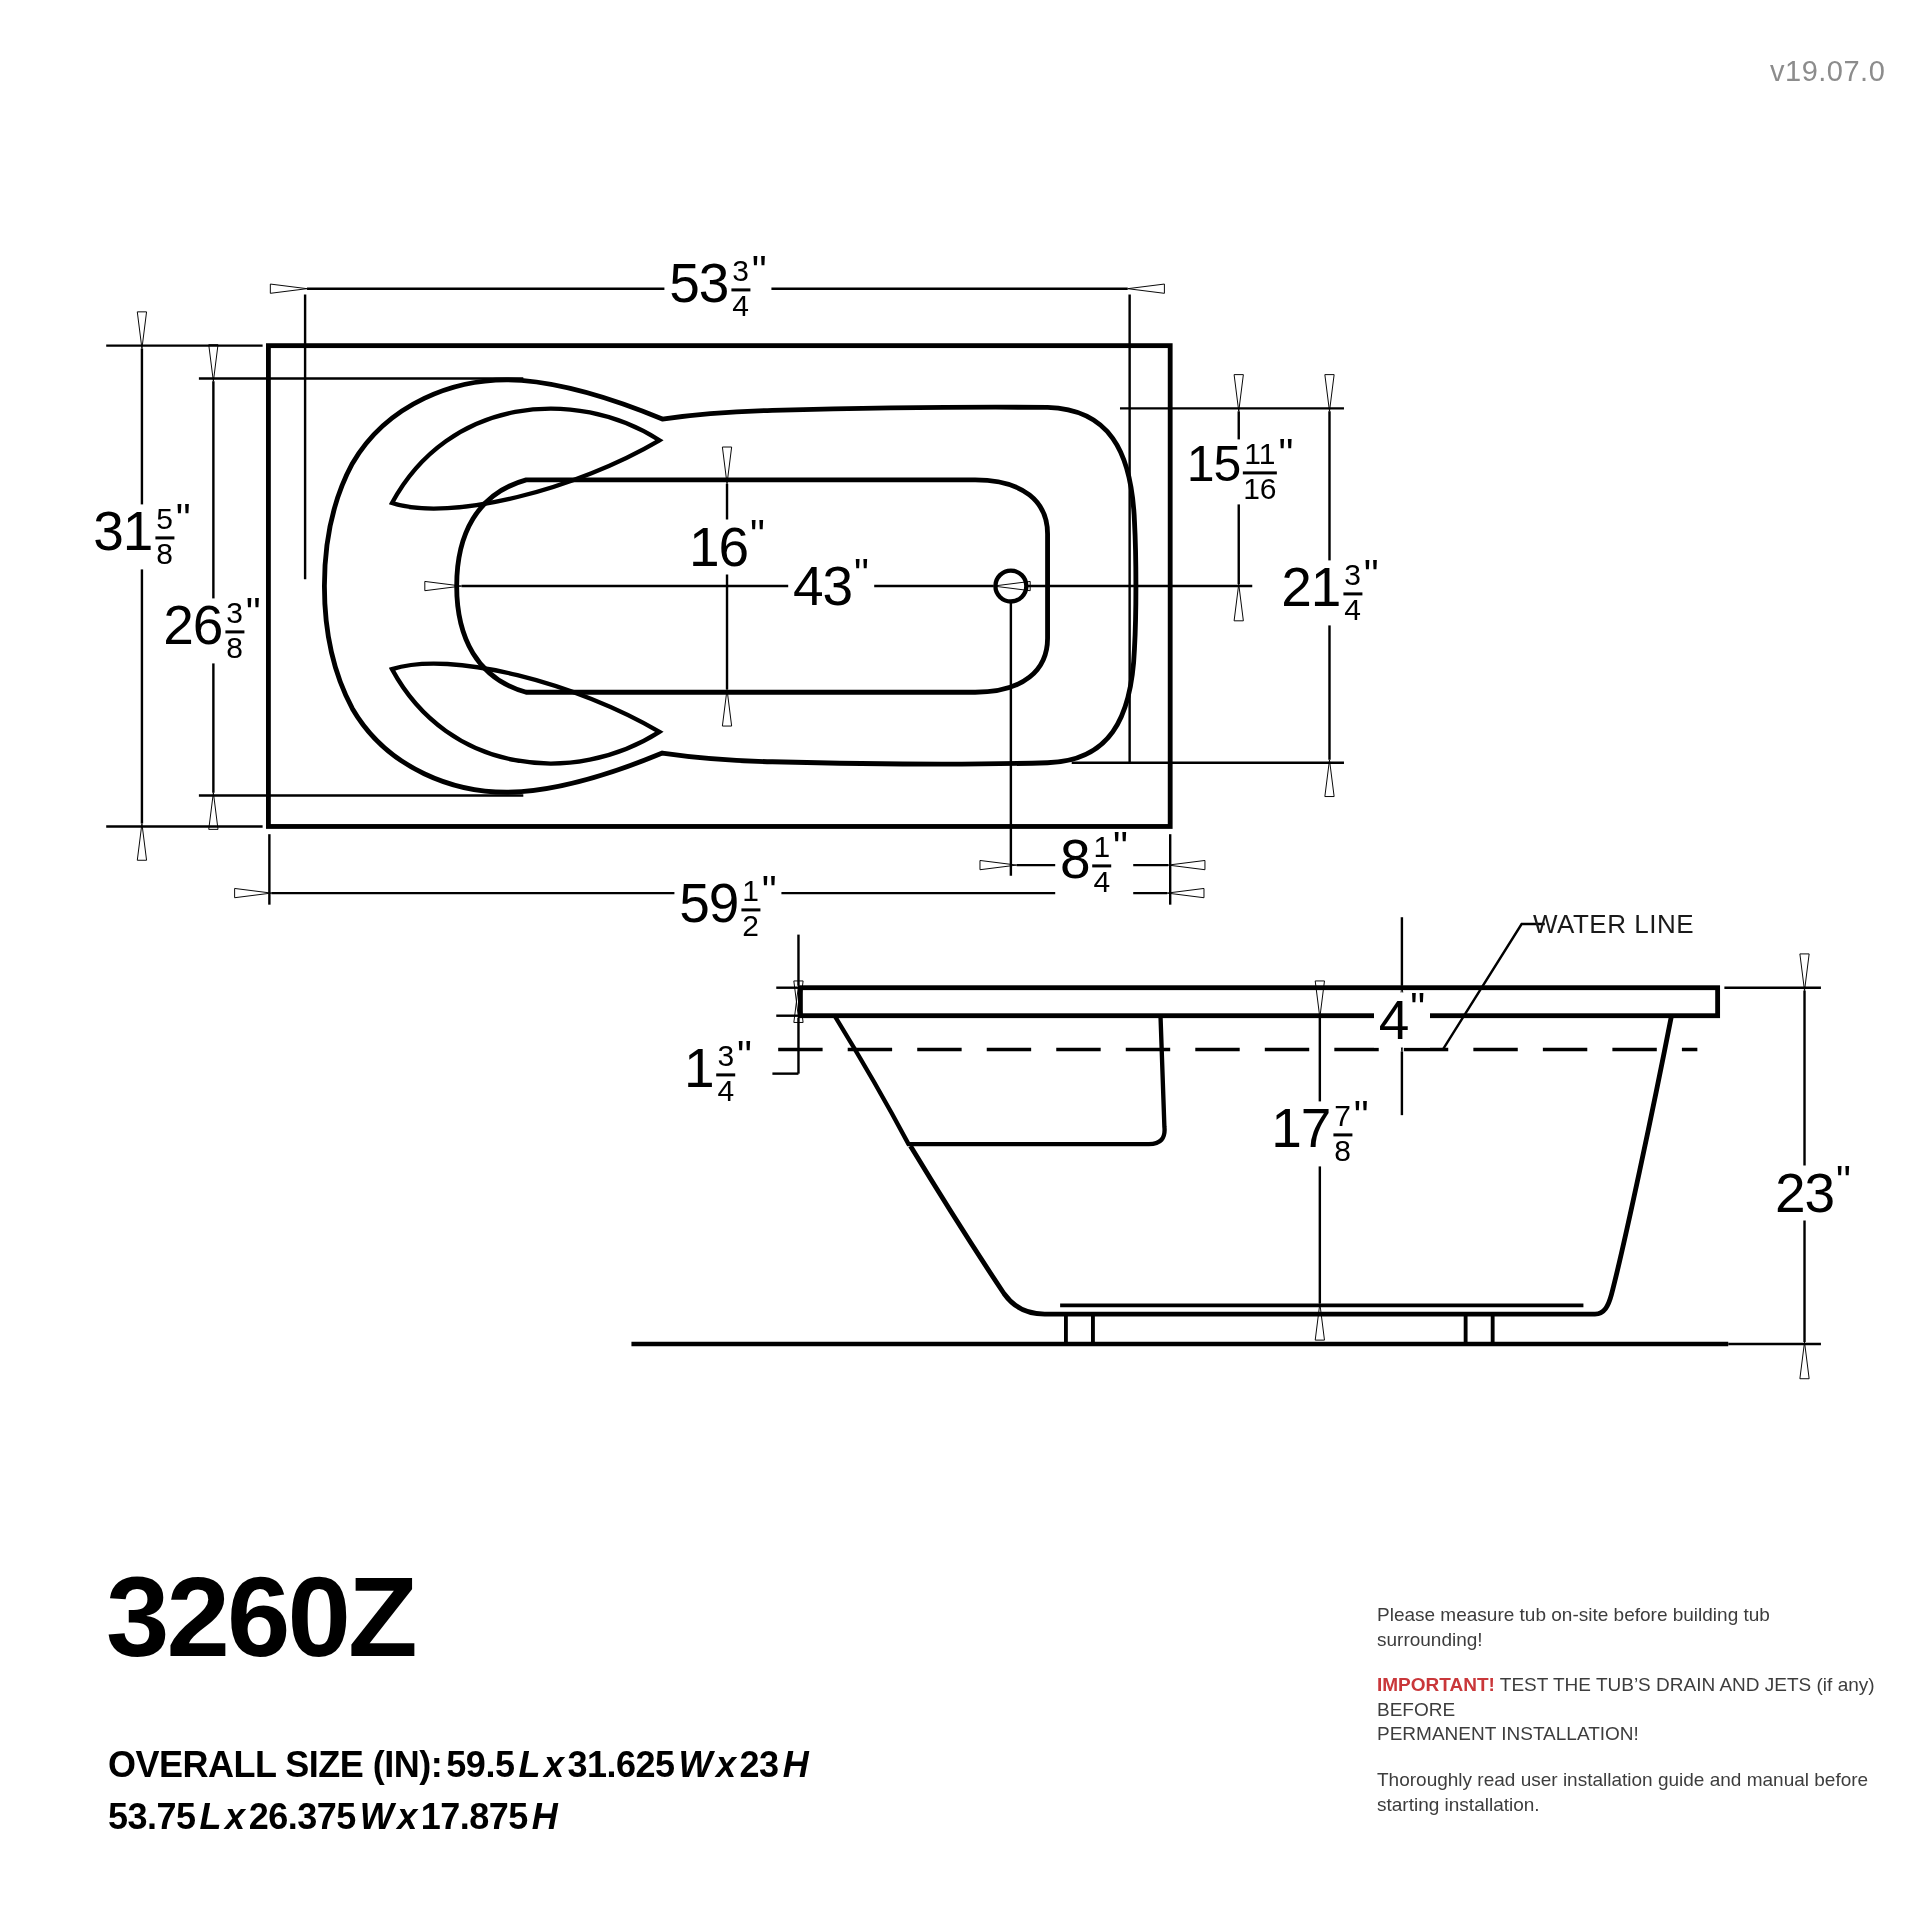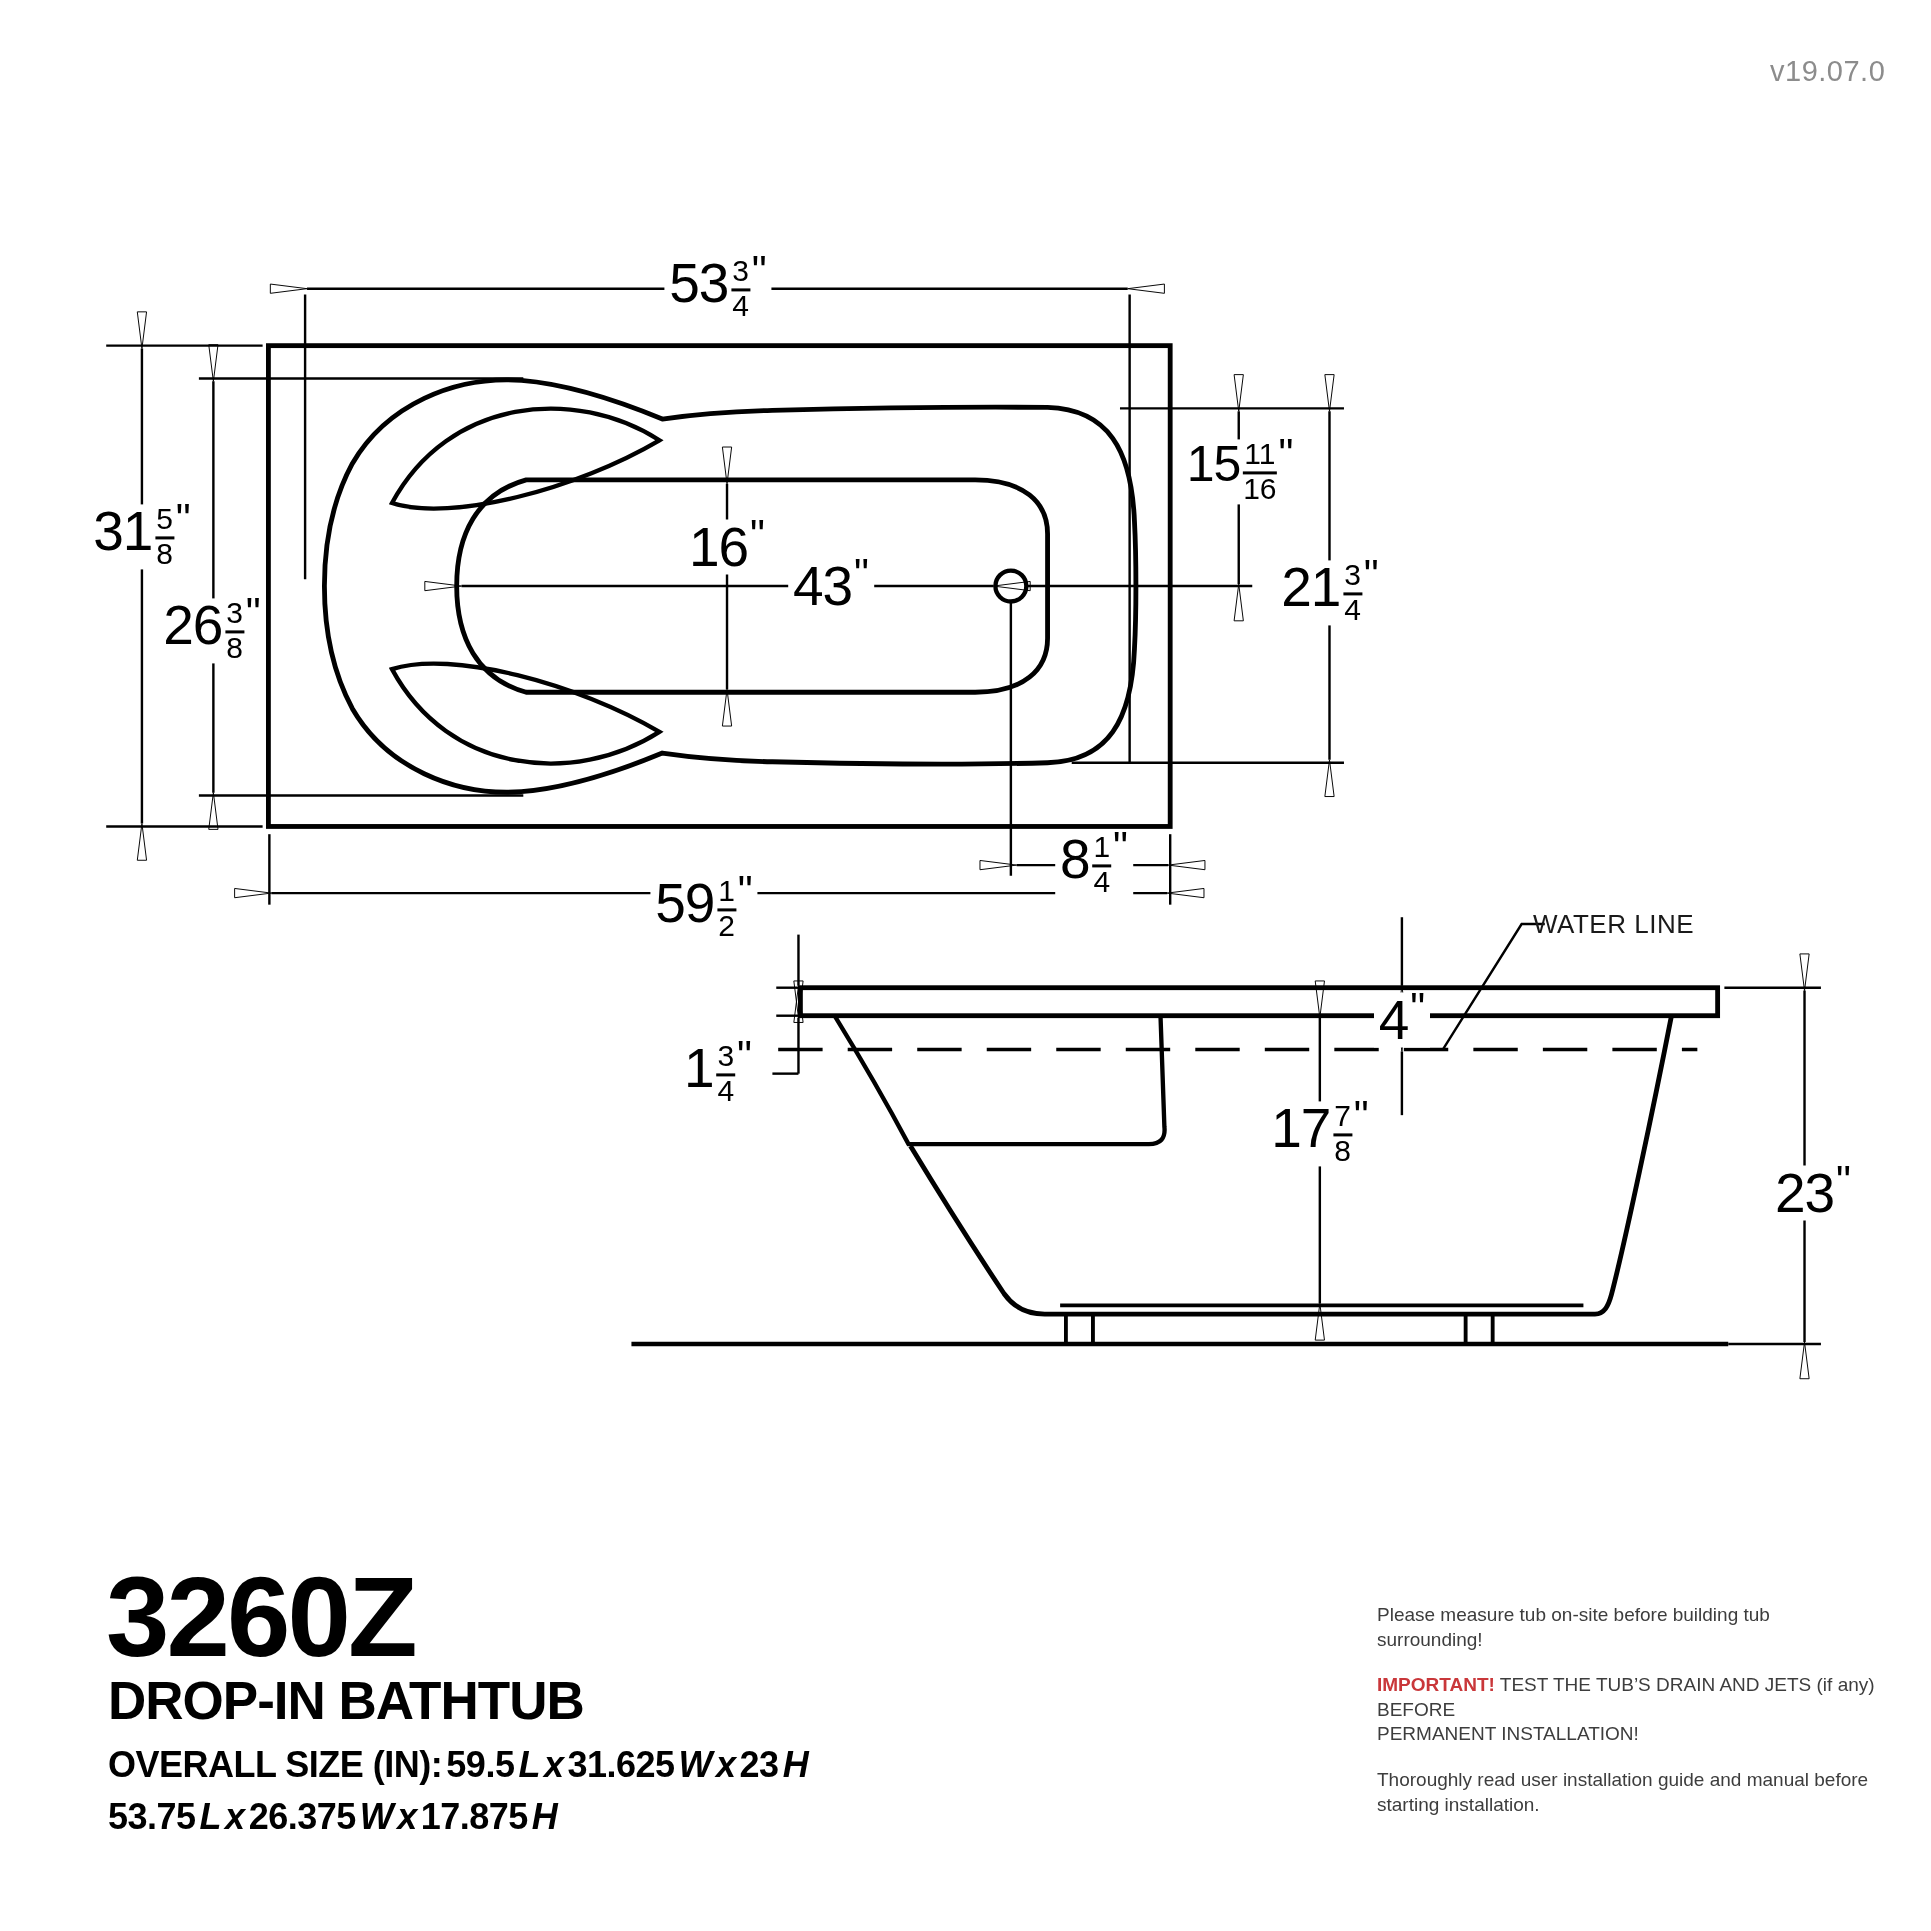--- a/index.html
+++ b/index.html
@@ -192,21 +192,21 @@
     <span class="unit">"</span>
   </div>
   <div class="dim" style="left:1094px;top:865px">
     <span class="whole">8</span>
     <span class="frac">
         <span class="num">1</span>
         <span class="den">4</span>
       </span>
     <span class="unit">"</span>
   </div>
-  <div class="dim" style="left:704px;top:909px">
+  <div class="dim" style="left:728px;top:909px">
     <span class="whole">59</span>
     <span class="frac">
         <span class="num">1</span>
         <span class="den">2</span>
       </span>
     <span class="unit">"</span>
   </div>
 
   <div class="dim" style="left:718px;top:1074px">
     <span class="whole">1</span>
@@ -233,21 +233,20 @@
     <span class="whole">23</span>
 
     <span class="unit">"</span>
   </div>
 
   <div class="waterline-label" style="left:1533px;top:909px">WATER LINE</div>
 
   <div class="version" style="left:1770px;top:43px">v19.07.0</div>
 
   <div class="model" style="left:106px;top:1560px">3260Z</div>
-  <div class="ptype" style="left:108px;top:1674px">DROP-IN BATHTUB</div>
 
   <div class="specline" style="left:108px;top:1744px">
     <span>OVERALL SIZE (IN):</span>
     <span>59.5</span>
     <span class="it">L</span>
     <span class="it">x</span>
     <span>31.625</span>
     <span class="it">W</span>
     <span class="it">x</span>
     <span>23</span>

